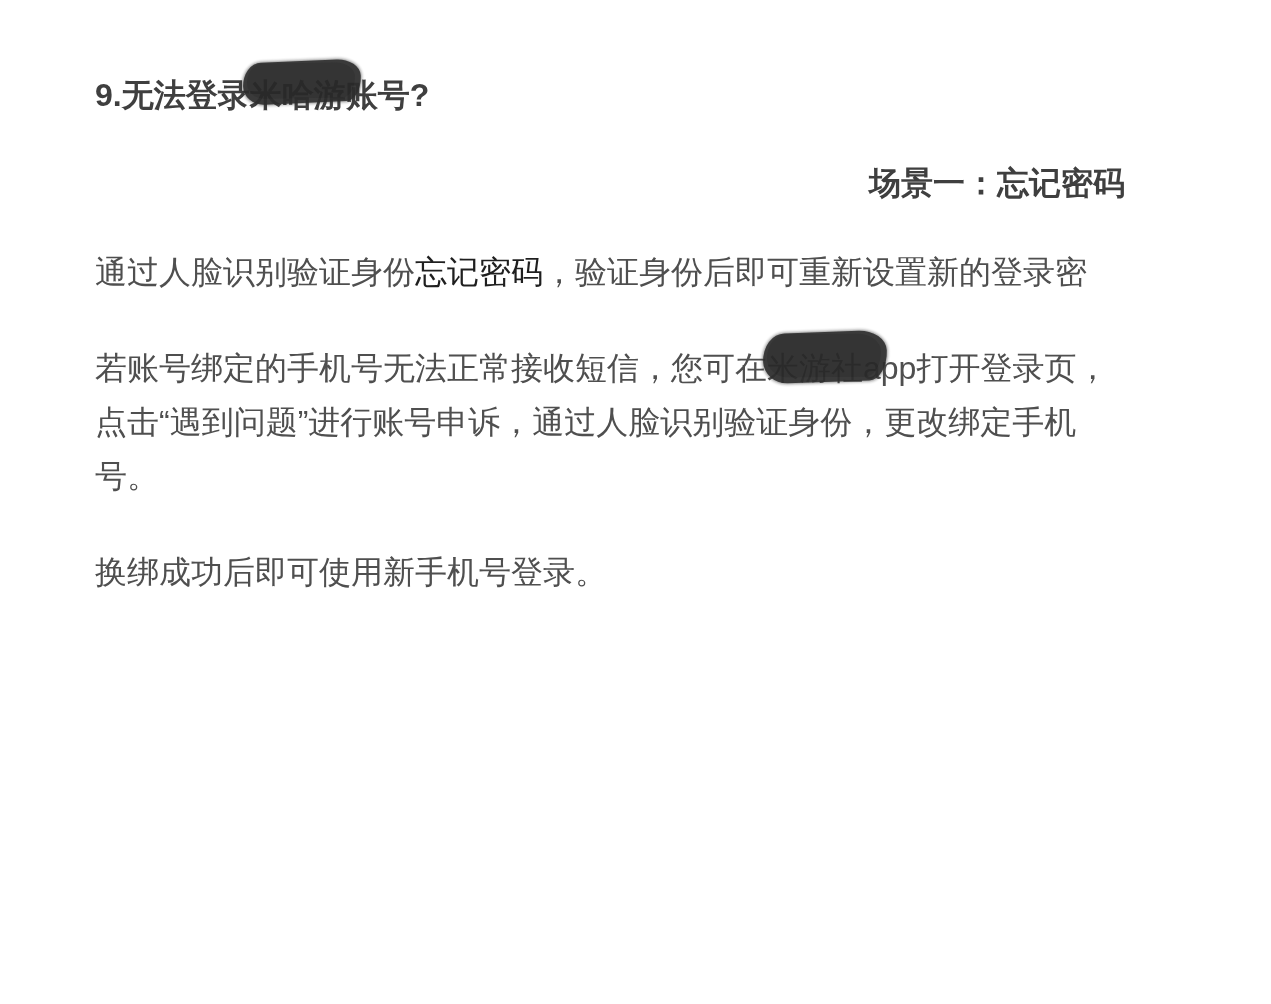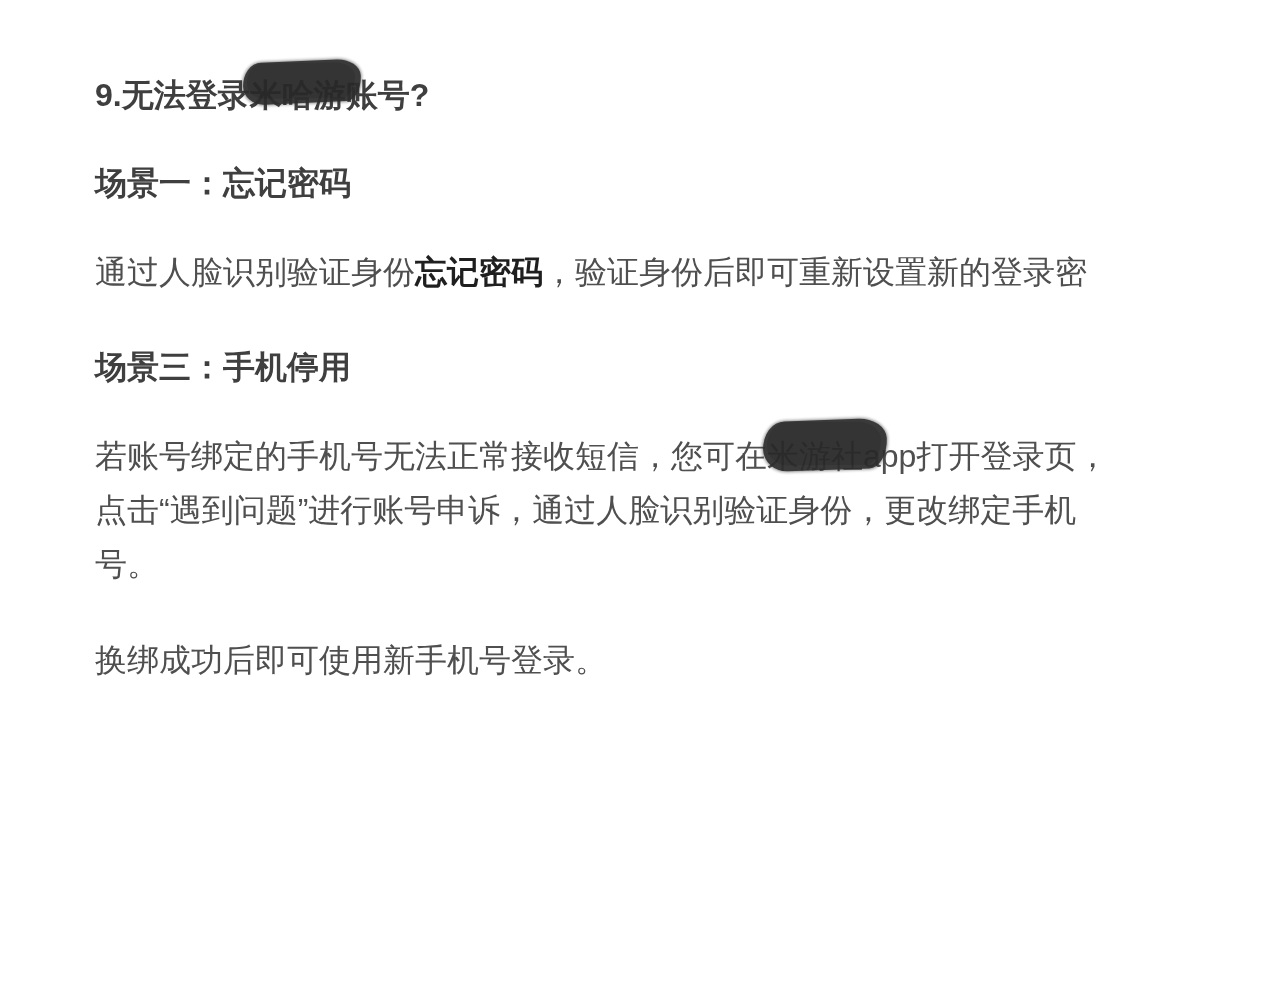--- a/index.html
+++ b/index.html
@@ -24,29 +24,30 @@
     line-height: 40px;
     font-weight: bold;
     color: #3f3f3f;
   }
   h3.scenario-heading {
     margin: 48px 0 0 0;
     font-size: 32px;
     line-height: 40px;
     font-weight: bold;
     color: #3f3f3f;
+    text-align: right;
   }
   p.para {
     margin: 42px 0 0 0;
     font-size: 32px;
     line-height: 54px;
     color: #4f4f4f;
   }
   .line { display: block; }
-  strong { font-weight: bold; color: #1f1f1f; }
+  strong { font-weight: normal; color: #1f1f1f; }
 
   
   .redact {
     position: relative;
     display: inline-block;
     line-height: inherit;
   }
   .scribble {
     position: absolute;
     left: -4px;
@@ -90,21 +91,20 @@
         <span class="line"><span>通过人脸识别验证身份</span><strong>忘记密码</strong><span>，验证身份后即可重新设置新的登录密</span></span>
       </p>
   </section>
 
   <section>
     <p class="para">
       </p>
   </section>
 
   <section>
-    <h3 class="scenario-heading">场景三：手机停用</h3>
     <p class="para">
         <span class="line"><span>若账号绑定的手机号无法正常接收短信，您可在</span><span class="redact"><span>米游社</span><span class="scribble"></span></span><span>app打开登录页，</span></span>
         <span class="line"><span>点击“遇到问题”进行账号申诉，通过人脸识别验证身份，更改绑定手机</span></span>
         <span class="line"><span>号。</span></span>
       </p>
     <p class="para">
         <span class="line"><span>换绑成功后即可使用新手机号登录。</span></span>
       </p>
   </section>
 

